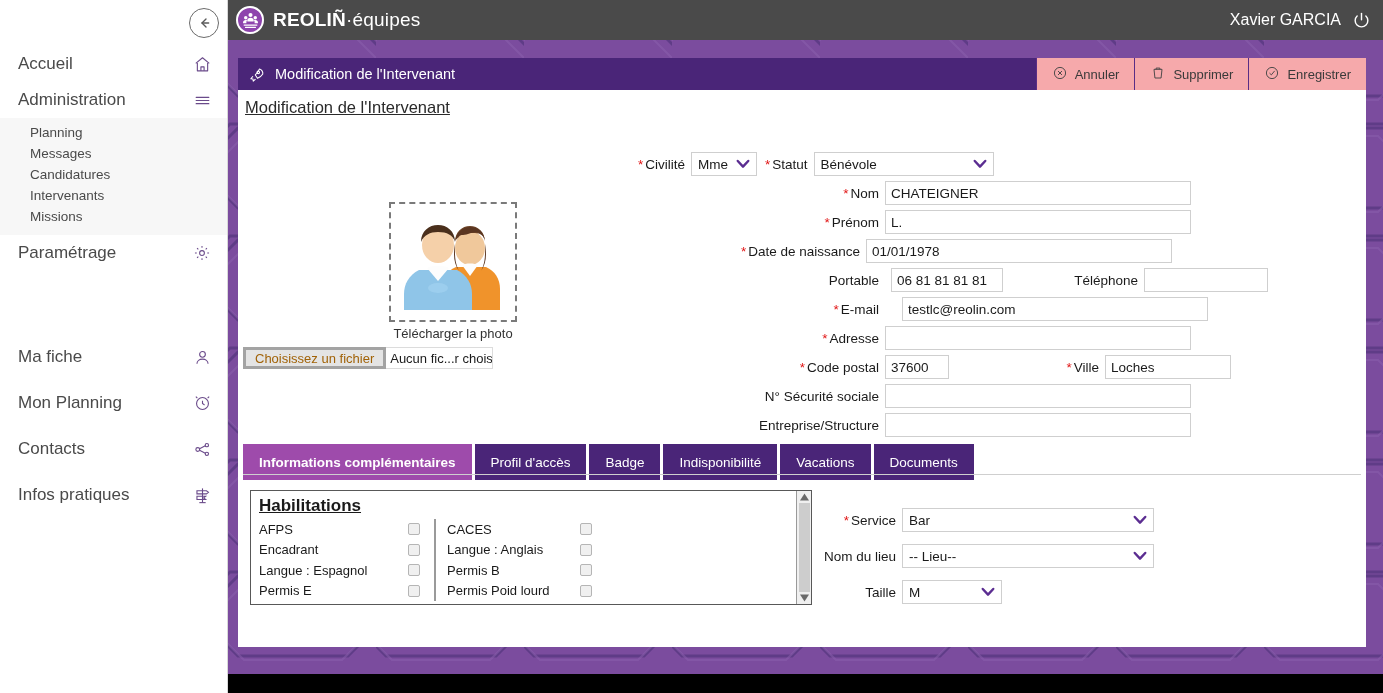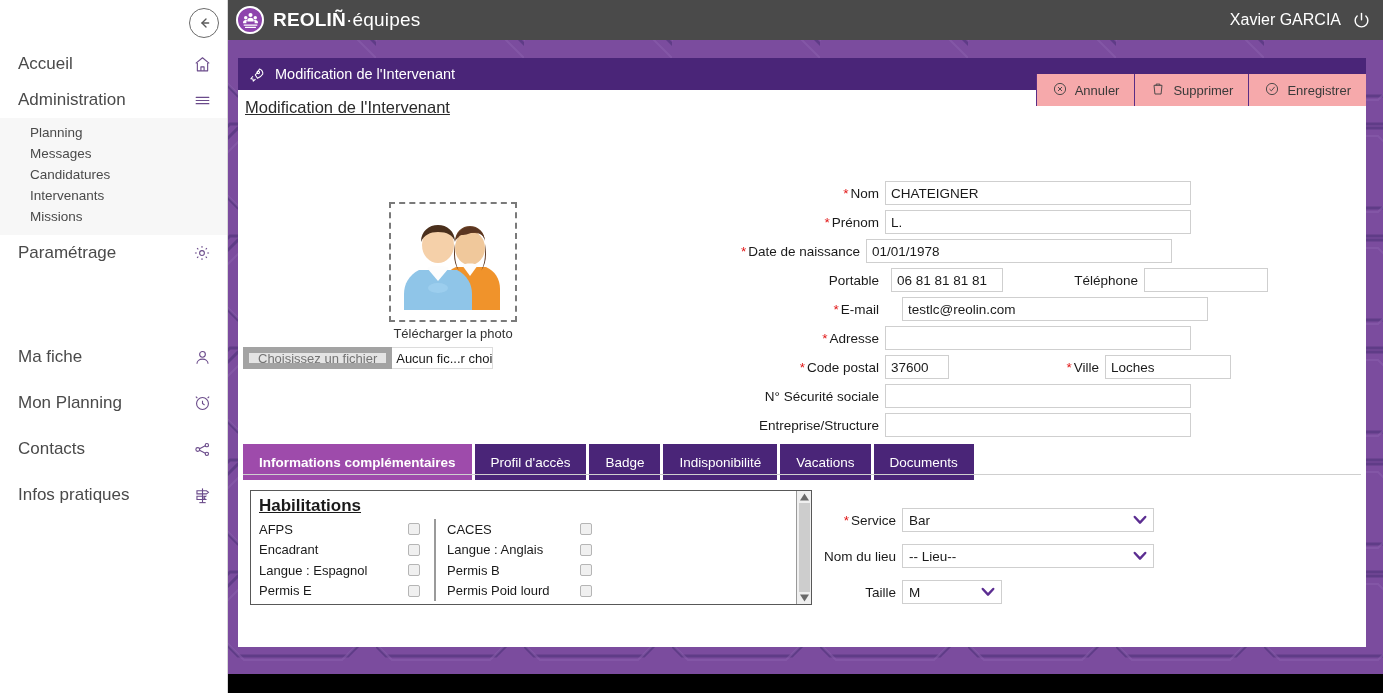--- a/index.html
+++ b/index.html
@@ -72,21 +72,21 @@
     position:absolute; left:238px; top:58px; width:1128px; height:589px;
     background:#ffffff; z-index:12;
     box-shadow:0 0 0 0 rgba(0,0,0,0);
   }
   #cardbar{
     height:32px; background:#4a2578; display:flex; align-items:center;
     color:#fff; position:relative;
   }
   #cardbar .rocket{ margin:0 10px 0 10px; display:flex; align-items:center; }
   #cardbar .ttl{ font-size:14.5px; }
-  .actions{ position:absolute; right:0; top:16px; height:32px; display:flex;justify-content:center; }
+  .actions{ position:absolute; right:0; top:0; height:32px; display:flex;justify-content:center; }
   .act{
     background:#f6a9ab; color:#3a3a3a; font-size:13px;
     display:flex; align-items:center; gap:7px;
     padding:0 15px; border-right:1px solid #5a2d86; cursor:pointer;
   }
   .act:first-child{ border-left:1px solid #5a2d86; }
   .act:last-child{ border-right:none; }
 
   
   #body{ position:relative; height:557px; }
@@ -98,22 +98,22 @@
   
   #photoblock{ position:absolute; left:5px; top:112px; width:420px; }
   .photobox{
     width:128px; height:120px; margin:0 auto;
     border:2px dashed #7a7a7a;
     display:flex; align-items:center; justify-content:center;
   }
   .photocap{ text-align:center; font-size:13px; color:#333; margin-top:4px; }
   .filerow{ margin-top:6px; display:flex; height:22px; width:250px; }
   .fbtn{
-    background:#e4e4e4; border:6px solid #a3a3a3; font-size:13px;
-    padding:4px 9px; display:flex; align-items:center; color:#737373; cursor:pointer;
+    background:#e4e4e4; border:3px solid #a3a3a3; font-size:13px;
+    padding:4px 9px; display:flex; align-items:center; color:#a16207; cursor:pointer;
     white-space:nowrap;
   }
   .ftxt{
     border:1px solid #dcdcdc; border-left:none; flex:1; font-size:13px;
     display:flex; align-items:center; padding-left:4px; color:#1a1a1a;
     background:#fff; white-space:nowrap; overflow:hidden;
   }
 
   
   .frow{ position:absolute; display:flex; align-items:center; }
@@ -389,20 +389,36 @@
           </g>
         </svg>
       </div>
       <div class="photocap">Télécharger la photo</div>
       <div class="filerow">
         <div class="fbtn">Choisissez un fichier</div>
         <div class="ftxt">Aucun fic...r choisi</div>
       </div>
     </div>
 
+    <div class="frow" style="left:391px; top:62px;">
+      <span class="flabel" style="width:56px;"><span class="req">*</span><span>Civilité</span></span>
+      <div class="fsel" style="width:66px; margin-left:6px;">
+        <span class="cv">Mme</span>
+        <svg class="chev" viewBox="0 0 24 16" fill="none" stroke="#5b2d91" stroke-width="3.2" stroke-linecap="round" stroke-linejoin="round">
+            <path d="M5 4 L12 11.5 L19 4"></path>
+          </svg>
+      </div>
+      <span class="flabel" style="margin-left:8px;"><span class="req">*</span><span>Statut</span></span>
+      <div class="fsel" style="width:180px; margin-left:6px;">
+        <span class="cv">Bénévole</span>
+        <svg class="chev" viewBox="0 0 24 16" fill="none" stroke="#5b2d91" stroke-width="3.2" stroke-linecap="round" stroke-linejoin="round">
+            <path d="M5 4 L12 11.5 L19 4"></path>
+          </svg>
+      </div>
+    </div>
 
     <div class="frow" style="left:391px; top:120px;">
       <span class="flabel" style="width:250px;"><span class="req">*</span><span>Prénom</span></span>
       <div class="fin" style="width:306px; margin-left:6px;">L.</div>
     </div>
 
     <div class="frow" style="left:391px; top:91px;">
       <span class="flabel" style="width:250px;"><span class="req">*</span><span>Nom</span></span>
       <div class="fin" style="width:306px; margin-left:6px;">CHATEIGNER</div>
     </div>

